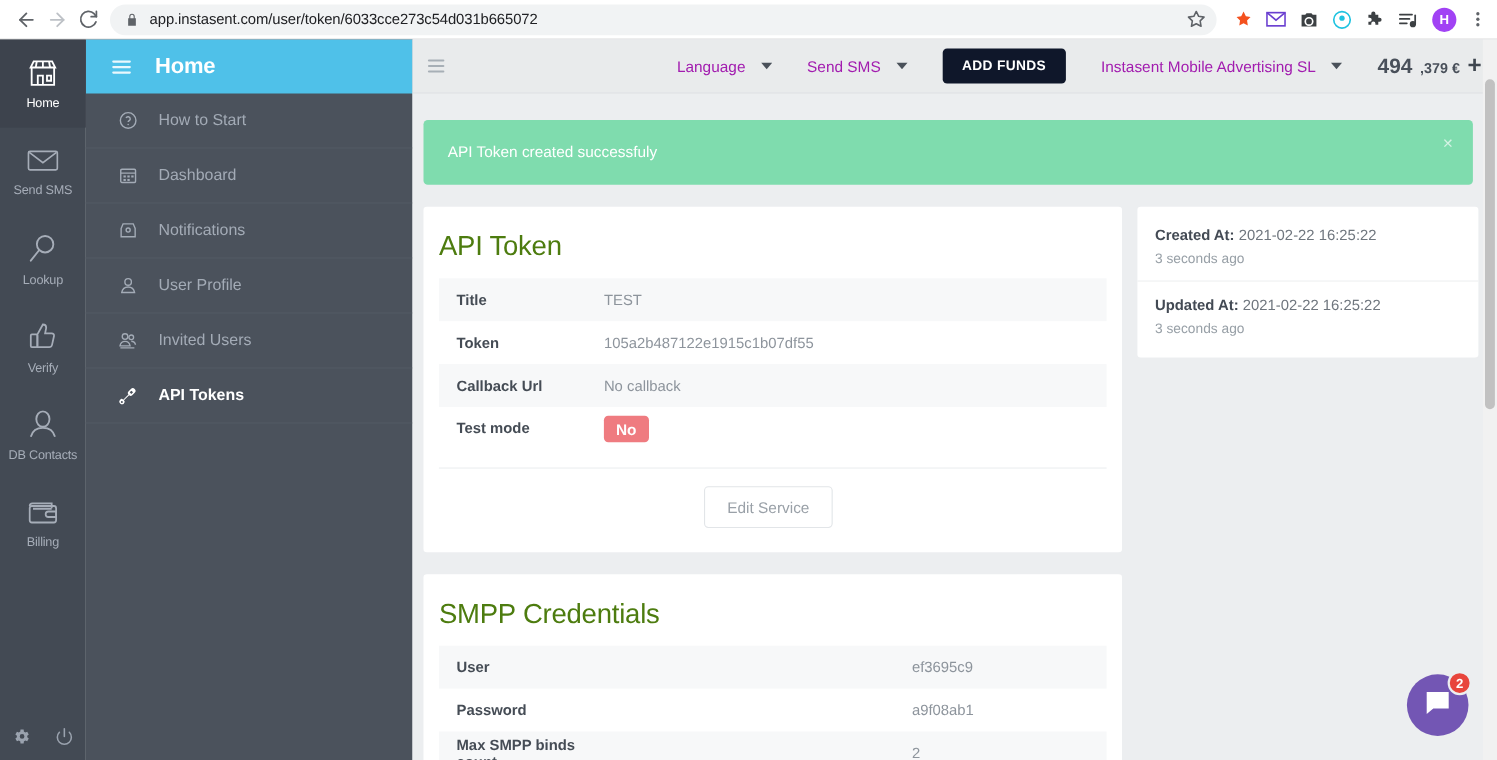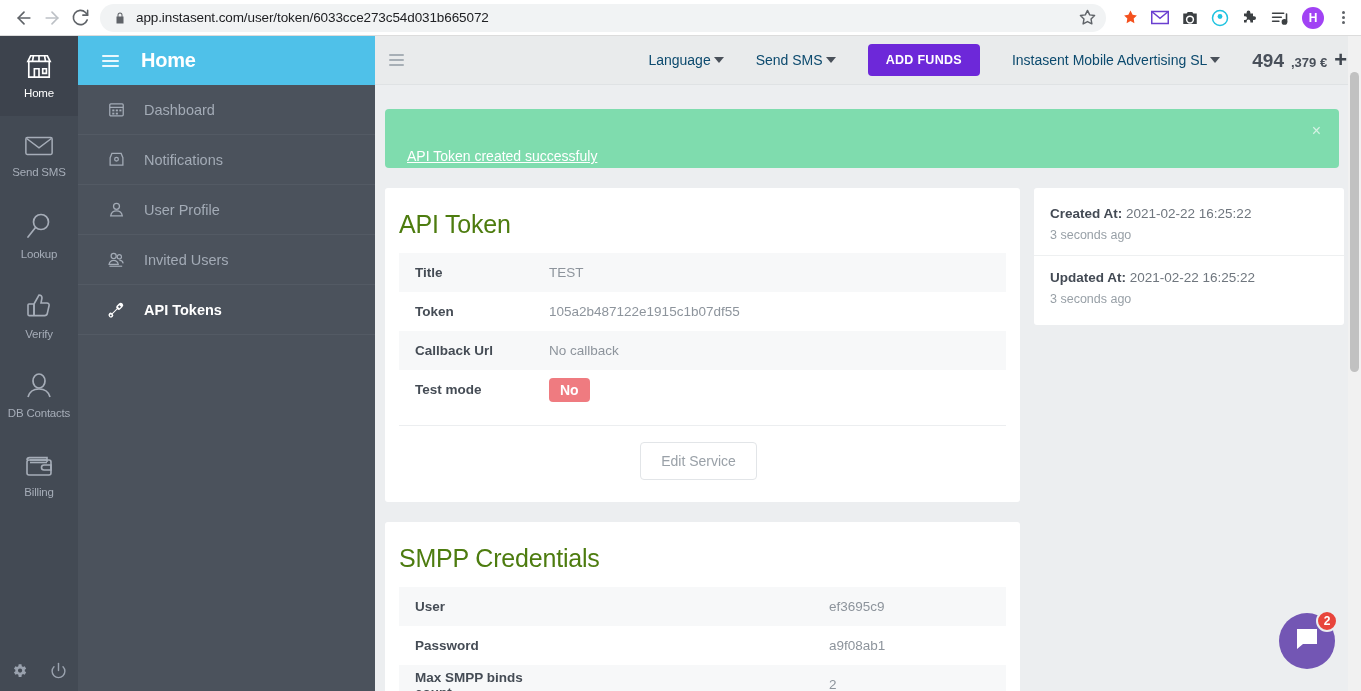--- a/index.html
+++ b/index.html
@@ -111,27 +111,27 @@
   .main { flex: 1 1 auto; height: 655px; background: #eceef0; position: relative; overflow: hidden; }
   .topbar {
     height: 49px; background: #e9ebec;
     display: flex; align-items: center;
     padding: 0 14px 0 14px;
     border-bottom: 1px solid #dfe2e4;
   }
   .topbar .burger2 { display: flex; flex-direction: column; gap: 3px; margin-right: auto; }
   .topbar .burger2 i { display:block; width: 15px; height: 2px; background: #a7afb6; border-radius: 1px; }
   .top-link {
-    display: flex; align-items: center; gap: 3px;
-    font-size: 14px; color: #0c4a6e;
+    display: flex; align-items: center; gap: 14px;
+    font-size: 14px; color: #a21caf;
     margin-right: 32px; white-space: nowrap;
   }
   .caret { width: 0; height: 0; border-left: 5px solid transparent; border-right: 5px solid transparent; border-top: 6px solid #4a515a; }
   .add-funds {
-    background: #6d28d9; color: #fff;
+    background: #0f172a; color: #fff;
     font-size: 12.5px; font-weight: bold;
     letter-spacing: 0.3px;
     padding: 9px 18px; border: none; border-radius: 4px;
     margin-right: 32px;
     cursor: pointer;
   }
   .balance { display: flex; align-items: baseline; gap: 7px; font-size: 19px; font-weight: bold; color: #49505a; }
   .balance .dec { font-size: 13px; }
   .plus { font-size: 22px; font-weight: bold; color: #3f464f; line-height: 1; }
 
@@ -141,21 +141,21 @@
   .alert {
     background: #7fdcae; color: #ffffff;
     border-radius: 4px;
     padding: 20px 22px;
     font-size: 14px;
     display: flex; align-items: flex-start;
     position: relative;
     height: 59px;
     margin-bottom: 20px;
   }
-  .alert .msg { margin-top: 19px; text-decoration: underline; }
+  .alert .msg { margin-top: 1px; }
   .alert .close { position: absolute; right: 18px; top: 13px; font-size: 16px; color: #d6f3e5; cursor: pointer; }
 
   .cols { display: flex; gap: 14px; align-items: flex-start; }
   .col-left { width: 635px; flex: 0 0 635px; }
   .col-right { width: 310px; flex: 0 0 310px; }
 
   .card { background: #ffffff; border-radius: 3px; padding: 22px 14px 10px 14px; margin-bottom: 20px; }
   .card h2 { font-size: 25px; font-weight: normal; color: #4d7c0f; padding: 0 0 14px 0; letter-spacing: -0.2px; }
   .kv-row { display: flex; align-items: center; height: 39px; padding: 0 0 0 16px; }
   .kv-row.striped { background: #f7f8f9; }
@@ -376,20 +376,30 @@
   <div class="submenu">
     <div class="submenu-head">
       <span class="burger">
           <i></i>
           <i></i>
           <i></i>
         </span>
       <span class="title">Home</span>
     </div>
 
+    <div class="submenu-item">
+      <span class="ico">
+        <svg width="17" height="17" viewBox="0 0 24 24" fill="none" stroke="#a3abb6" stroke-width="1.8">
+            <circle cx="12" cy="12" r="10"></circle>
+            <path d="M9.3 9a2.8 2.8 0 0 1 5.4 1c0 2-2.7 2.3-2.7 4"></path>
+            <circle cx="12" cy="17.3" r="1" fill="#a3abb6" stroke="none"></circle>
+          </svg>
+      </span>
+      <span>How to Start</span>
+    </div>
 
     <div class="submenu-item">
       <span class="ico">
         <svg width="17" height="17" viewBox="0 0 24 24" fill="none" stroke="#a3abb6" stroke-width="1.8">
             <rect x="2.5" y="4" width="19" height="17" rx="1.5"></rect>
             <line x1="2.5" y1="9" x2="21.5" y2="9"></line>
             <rect x="6" y="12" width="3" height="2.6" fill="#a3abb6" stroke="none"></rect>
             <rect x="11" y="12" width="3" height="2.6" fill="#a3abb6" stroke="none"></rect>
             <rect x="16" y="12" width="3" height="2.6" fill="#a3abb6" stroke="none"></rect>
             <rect x="6" y="16.5" width="3" height="2.6" fill="#a3abb6" stroke="none"></rect>

